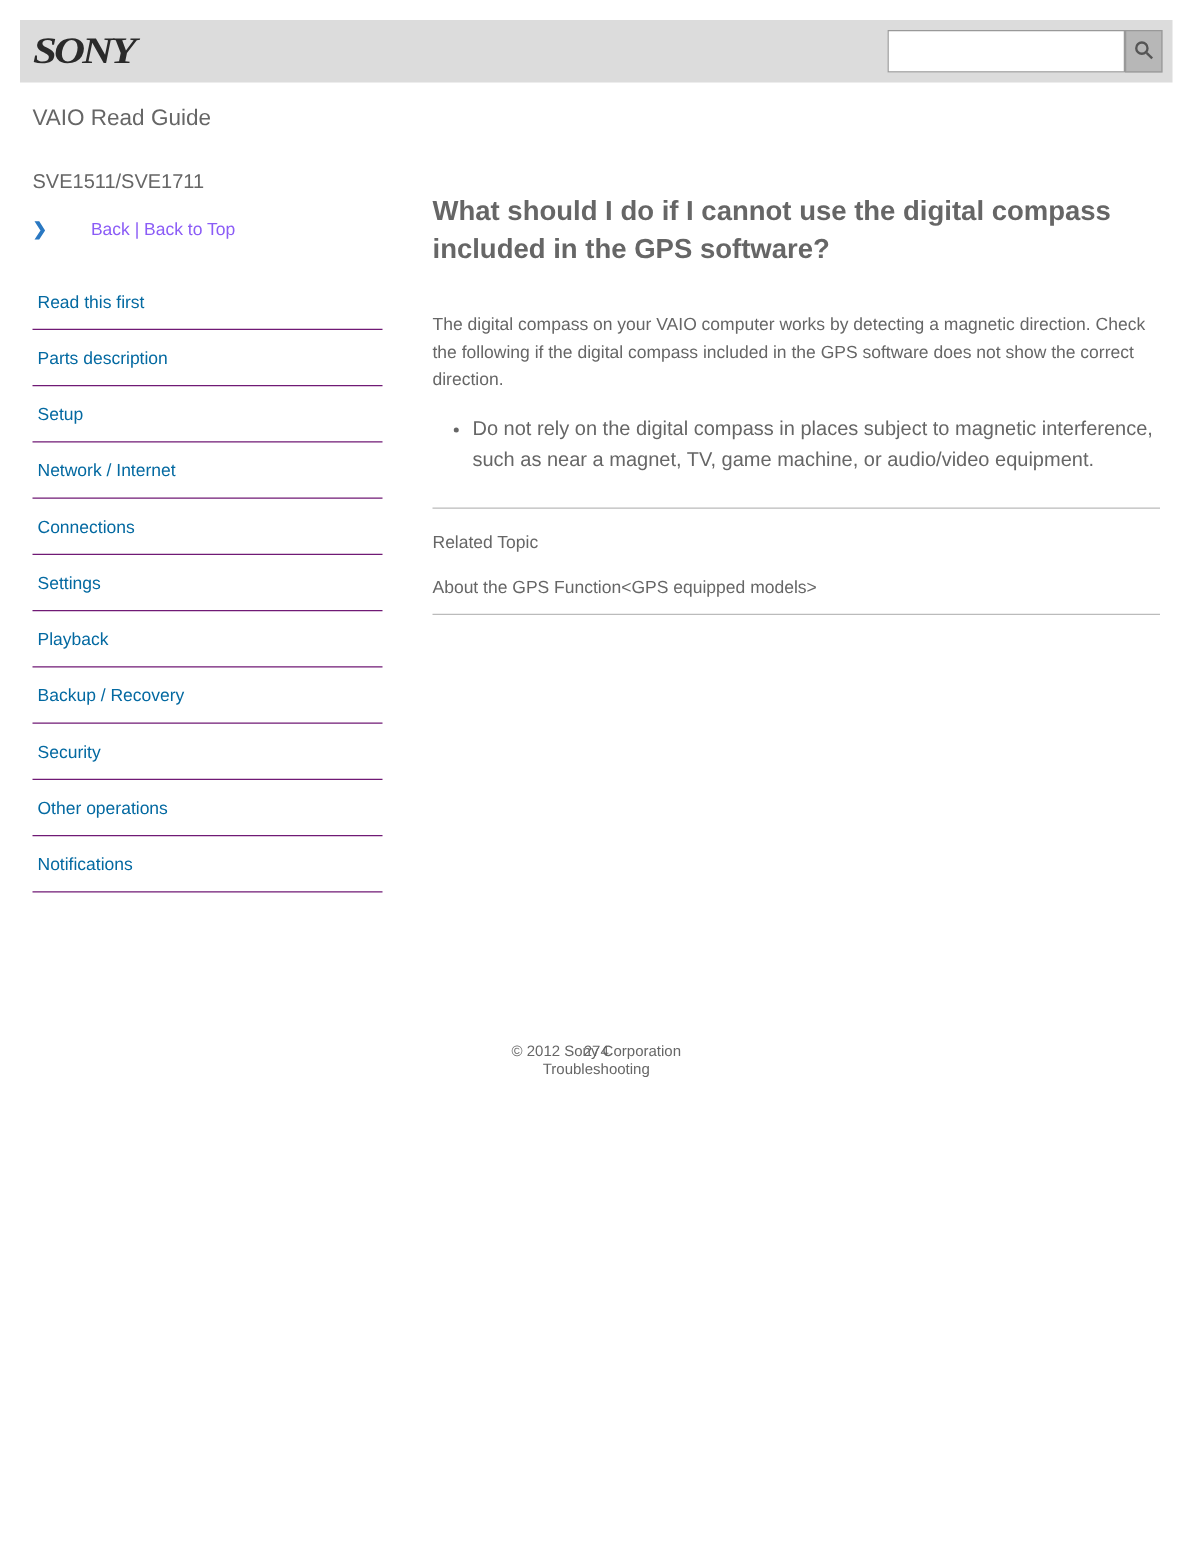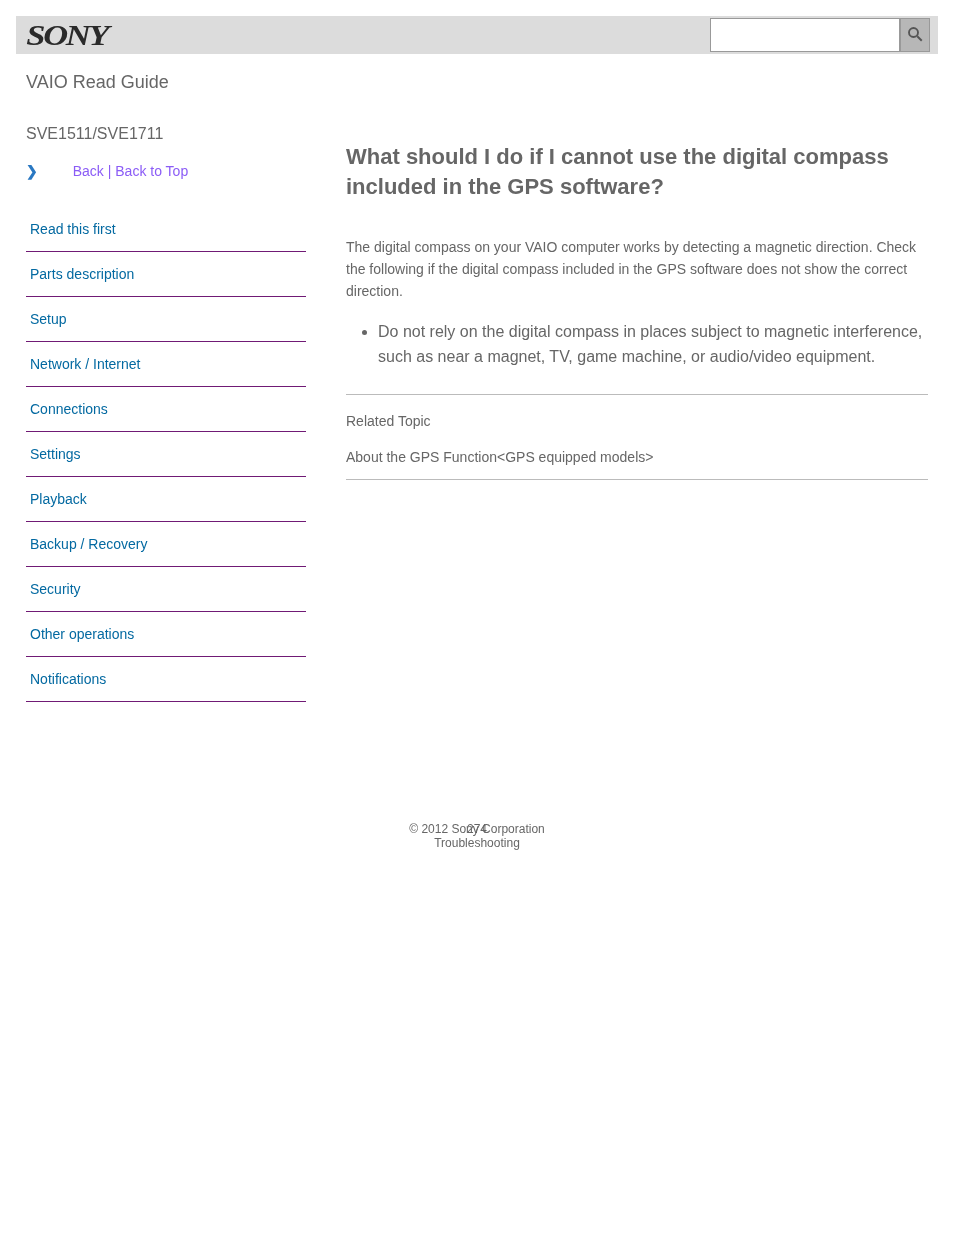--- a/index.html
+++ b/index.html
@@ -1,20 +1,20 @@
 <!DOCTYPE html>
 <html><head>
 <meta charset="utf-8">
 <style>
   * { margin: 0; padding: 0; box-sizing: border-box; }
   html, body { width: 954px; font-family: Arial, Helvetica, sans-serif; color: #666; background: #fff; }
   .page { width: 954px; padding: 16px 16px 0 16px; }
   .header-bar {
     background: #dcdcdc;
-    height: 38px;
+    height: 50px;
     display: flex;
     align-items: center;
     justify-content: space-between;
     padding: 0 8px;
   }
   .logo {
     font-family: "Times New Roman", serif;
     font-style: italic;
     font-weight: 900;
     letter-spacing: -2px;

